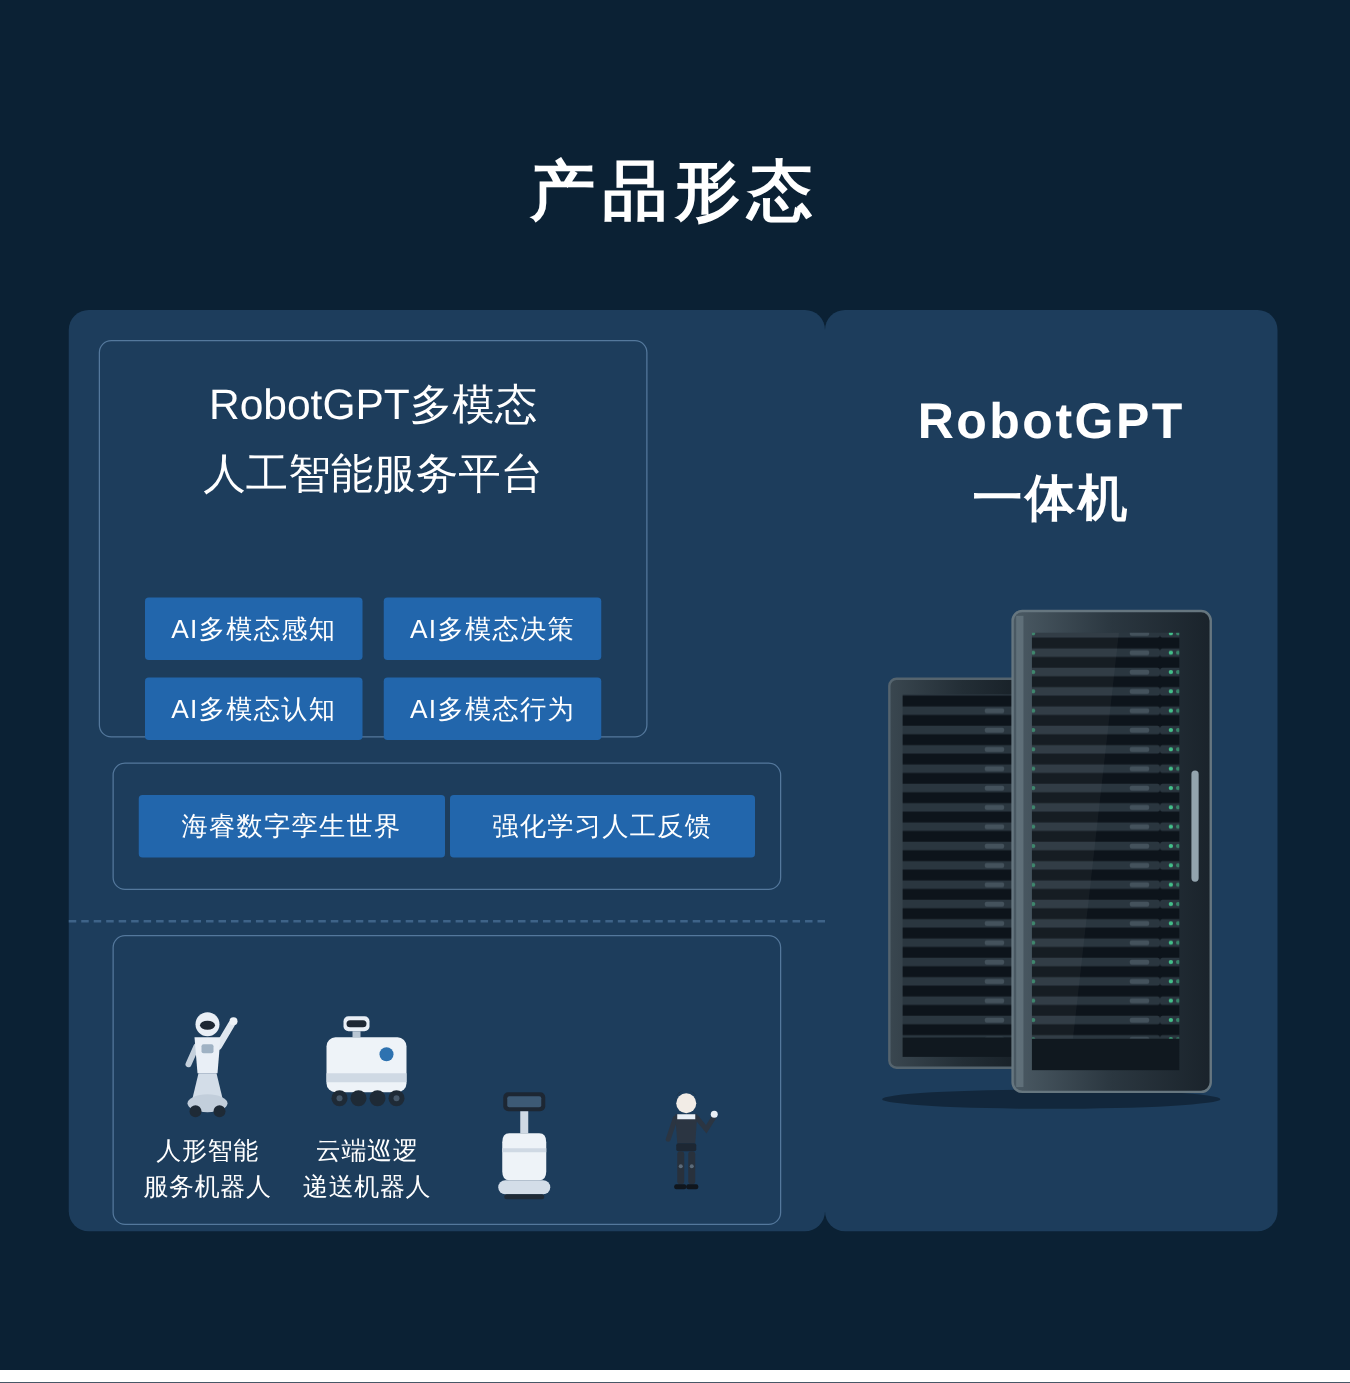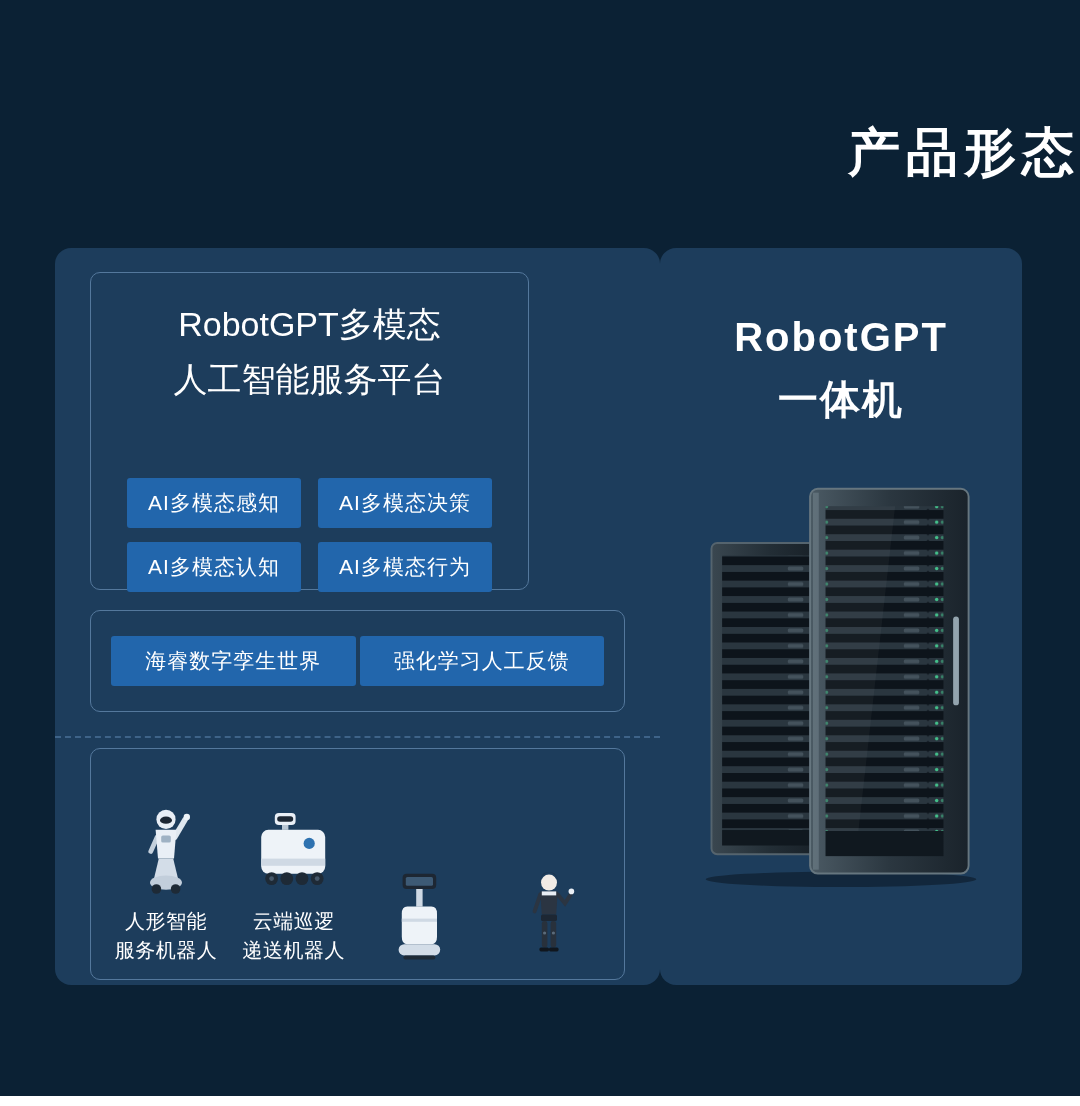--- a/index.html
+++ b/index.html
@@ -3,33 +3,33 @@
 <meta charset="utf-8">
 <style>
   html,body{margin:0;padding:0;}
   body{
     width:1080px;height:1106px;position:relative;overflow:hidden;
     background:#0b2134;color:#ffffff;
     font-family:"Liberation Sans","DejaVu Sans",sans-serif;
   }
   .page-title{
     position:absolute;top:118px;left:0;width:100%;
-    text-align:right;font-size:52px;font-weight:700;letter-spacing:6px;
+    text-align:center;font-size:52px;font-weight:700;letter-spacing:6px;
   }
   .panel{
     position:absolute;top:248px;height:737px;
     background:#1d3d5c;border-radius:16px;
   }
   .panel-left{left:55px;width:605px;}
   .panel-right{left:660px;width:362px;}
   .box{
     position:absolute;box-sizing:border-box;
     border:1px solid #54789c;border-radius:10px;background:transparent;
   }
-  .box-platform{left:35px;top:24px;width:439px;height:318px;}
+  .box-platform{left:24px;top:24px;width:439px;height:318px;}
   .platform-title{
     text-align:center;font-size:34px;font-weight:500;line-height:1.62;
     padding-top:24px;
   }
   .module-grid{
     position:absolute;left:36px;right:36px;top:172px;
     display:grid;grid-template-columns:1fr 1fr;gap:14px 17px;margin-top:33px;
   }
   .chip{
     background:#2266ac;height:50px;border-radius:3px;

